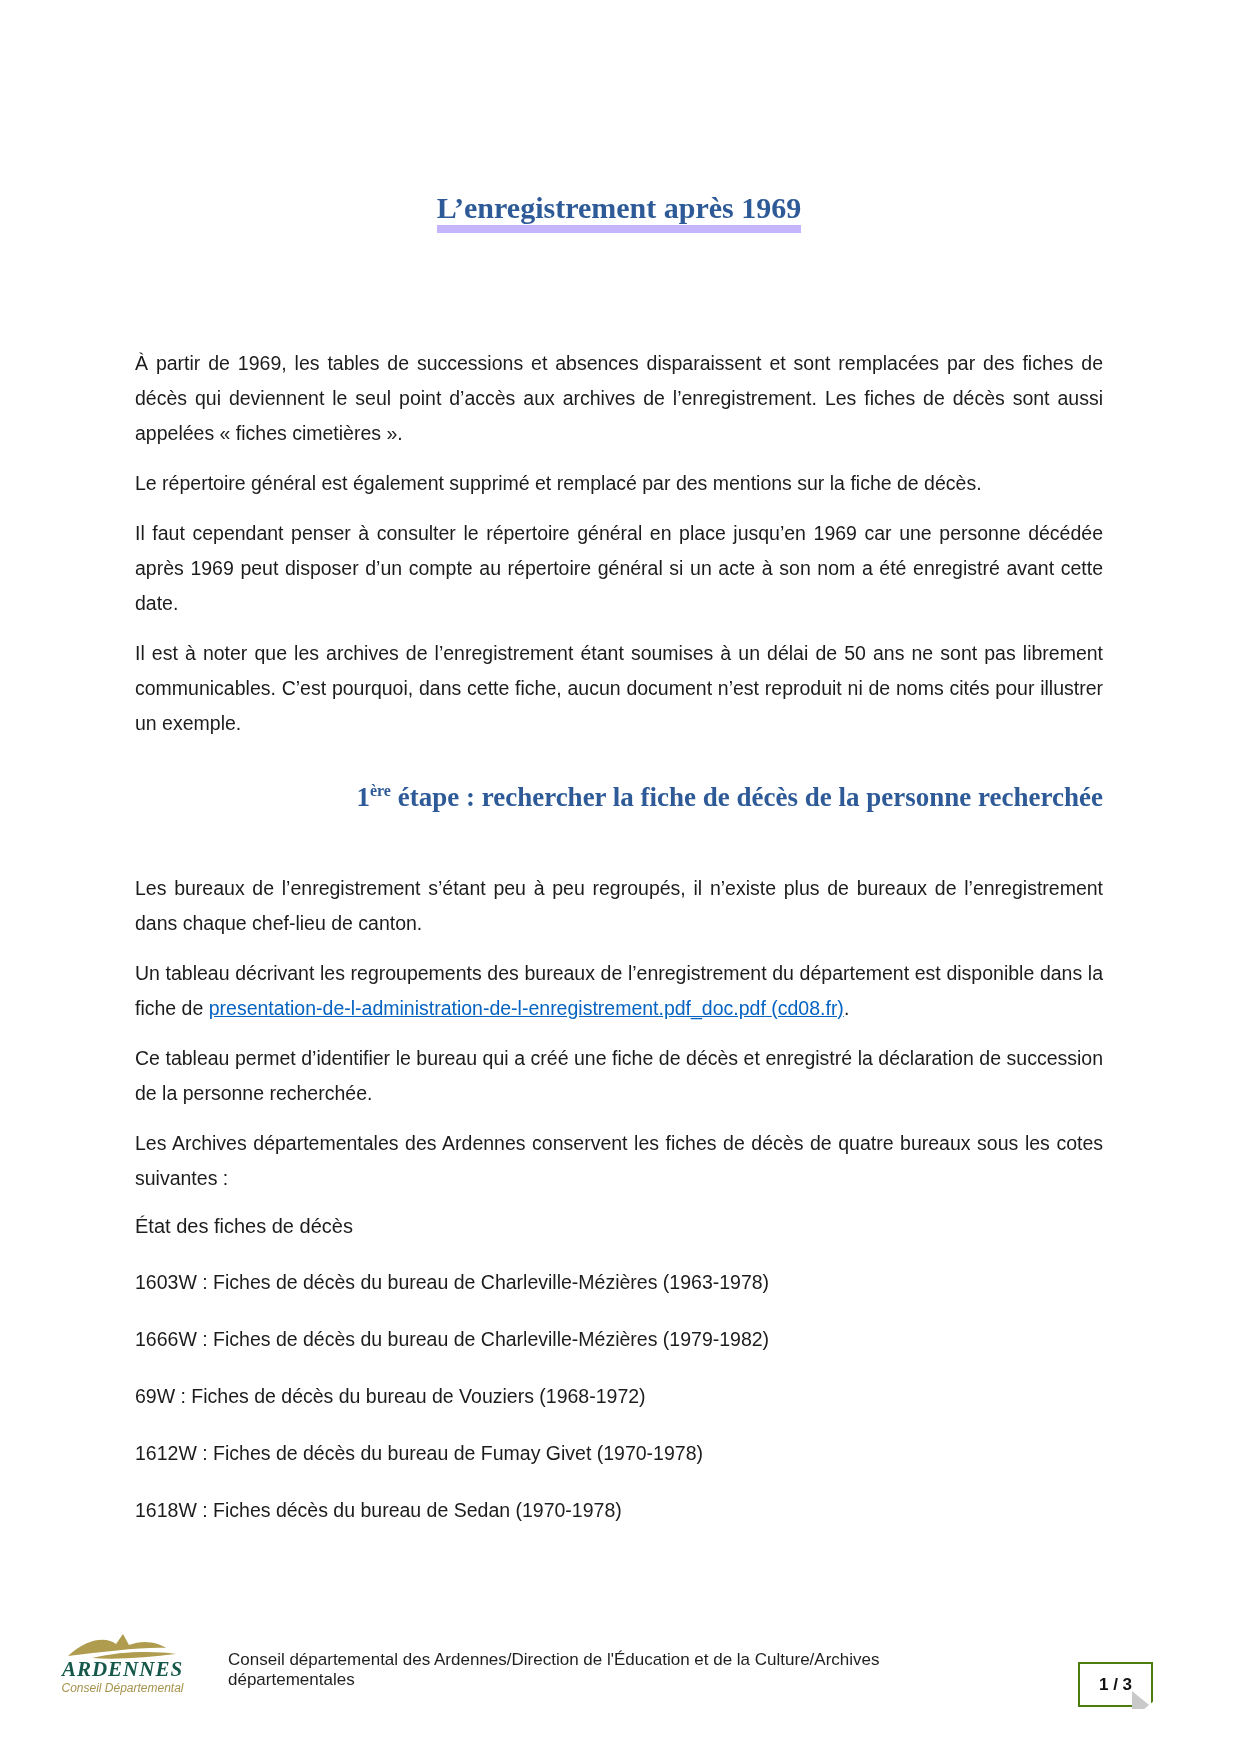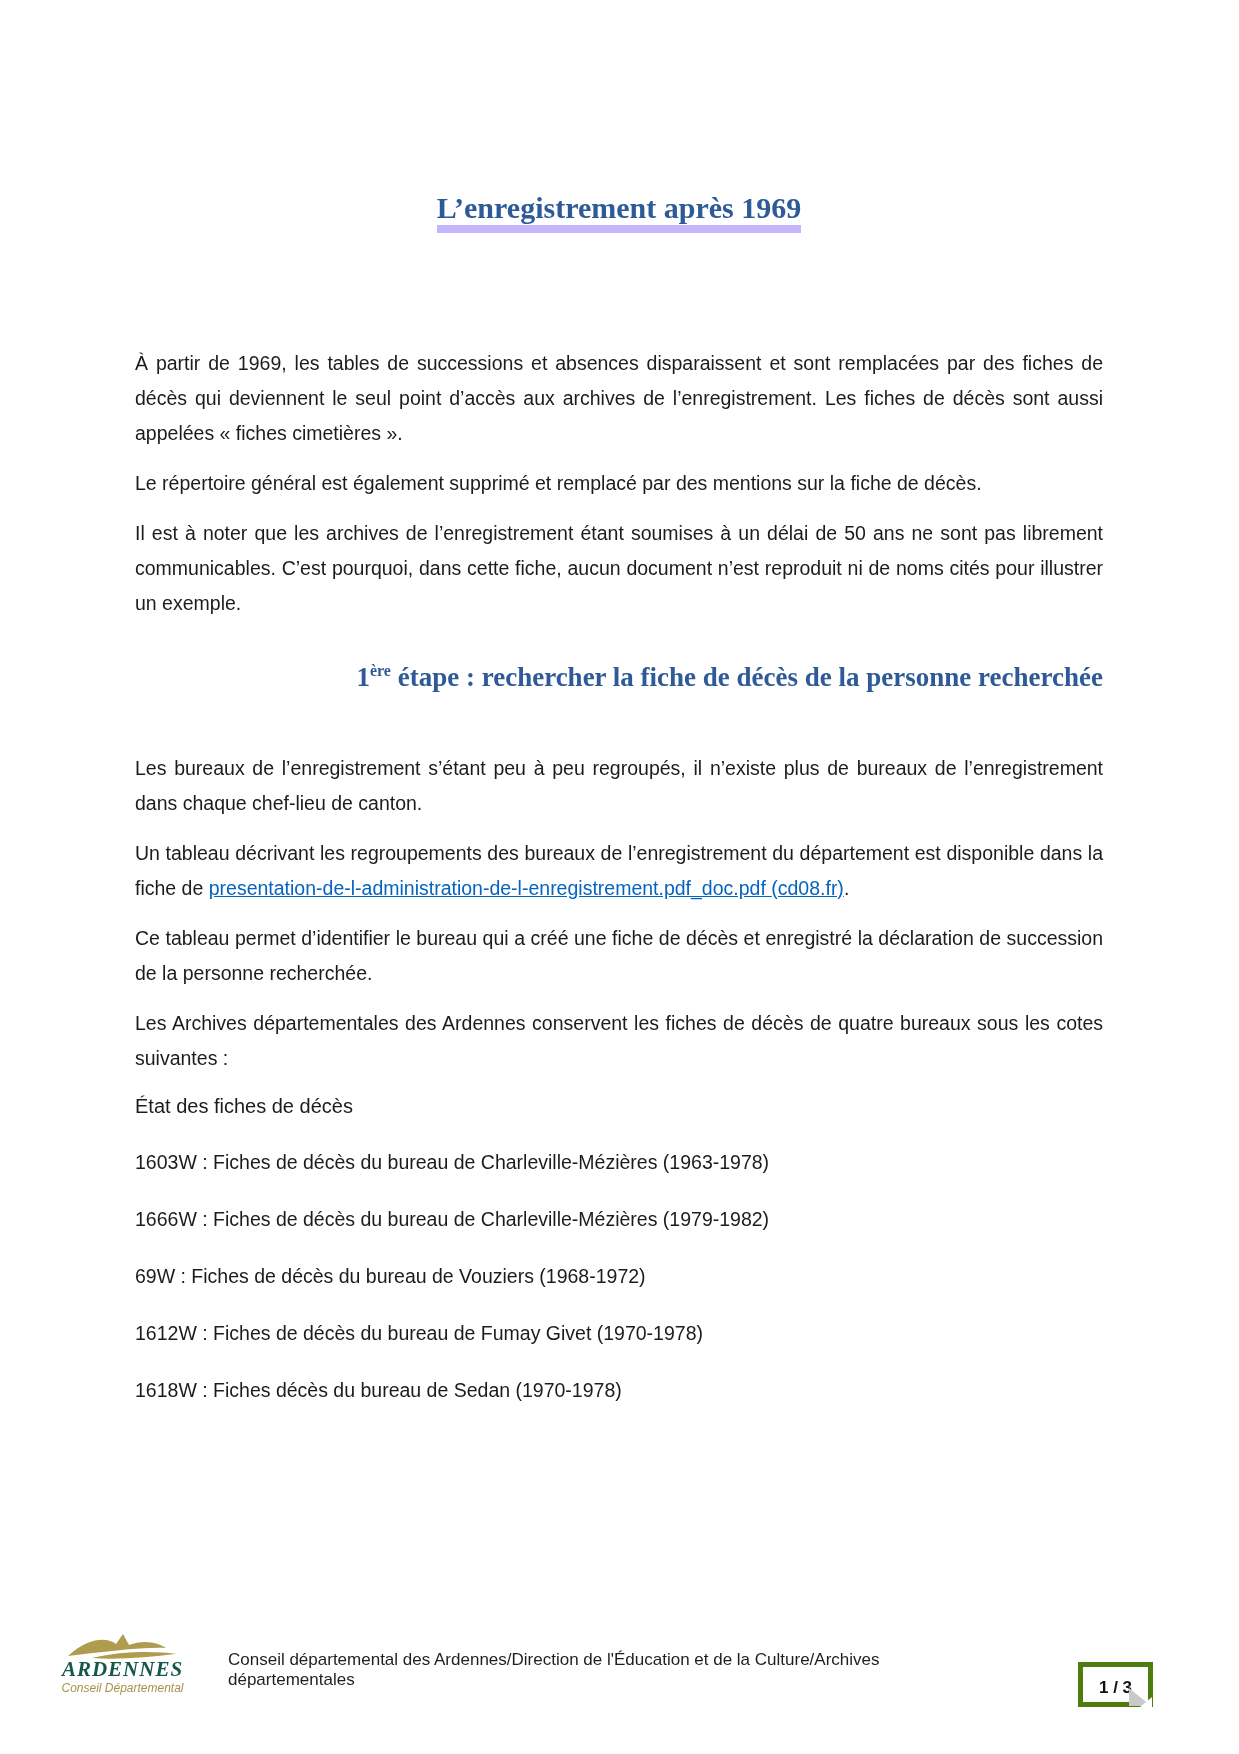--- a/index.html
+++ b/index.html
@@ -95,21 +95,21 @@
     width:700px;
     font-size:17px;
     color:#1f1f1f;
   }
   .page-box {
     position:absolute;
     left:1078px;
     top:1662px;
     width:75px;
     height:45px;
-    border:5px solid #4d7c0f;
+    border:2px solid #4d7c0f;
     background:#ffffff;
     box-sizing:border-box;
     text-align:center;
   }
   .page-box .num {
     font-weight:bold;
     font-size:17px;
     line-height:41px;
     color:#111111;
   }
@@ -134,20 +134,21 @@
 </head>
 <body>
 
 <div class="page">
   <div class="content">
 
     <h1 class="doc-title"><span class="u">L’enregistrement après 1969</span></h1>
 
     <p class="body">À partir de 1969, les tables de successions et absences disparaissent et sont remplacées par des fiches de décès qui deviennent le seul point d’accès aux archives de l’enregistrement. Les fiches de décès sont aussi appelées « fiches cimetières ».</p>
     <p class="body">Le répertoire général est également supprimé et remplacé par des mentions sur la fiche de décès.</p>
+    <p class="body">Il faut cependant penser à consulter le répertoire général en place jusqu’en 1969 car une personne décédée après 1969 peut disposer d’un compte au répertoire général si un acte à son nom a été enregistré avant cette date.</p>
     <p class="body">Il est à noter que les archives de l’enregistrement étant soumises à un délai de 50 ans ne sont pas librement communicables. C’est pourquoi, dans cette fiche, aucun document n’est reproduit ni de noms cités pour illustrer un exemple.</p>
 
     <h2 class="section-heading"><span>1</span><sup>ère</sup><span> étape : rechercher la fiche de décès de la personne recherchée</span></h2>
 
     <p class="body">Les bureaux de l’enregistrement s’étant peu à peu regroupés, il n’existe plus de bureaux de l’enregistrement dans chaque chef-lieu de canton.</p>
 
     <p class="body"><span>Un tableau décrivant les regroupements des bureaux de l’enregistrement du département est disponible dans la fiche de </span><a class="doclink"><span class="nowrap">presentation-de-l-administration-de-l-enregistrement.pdf_doc.pdf</span> <span>(cd08.fr)</span></a><span>.</span></p>
 
     <p class="body">Ce tableau permet d’identifier le bureau qui a créé une fiche de décès et enregistré la déclaration de succession de la personne recherchée.</p>
     <p class="body">Les Archives départementales des Ardennes conservent les fiches de décès de quatre bureaux sous les cotes suivantes :</p>

